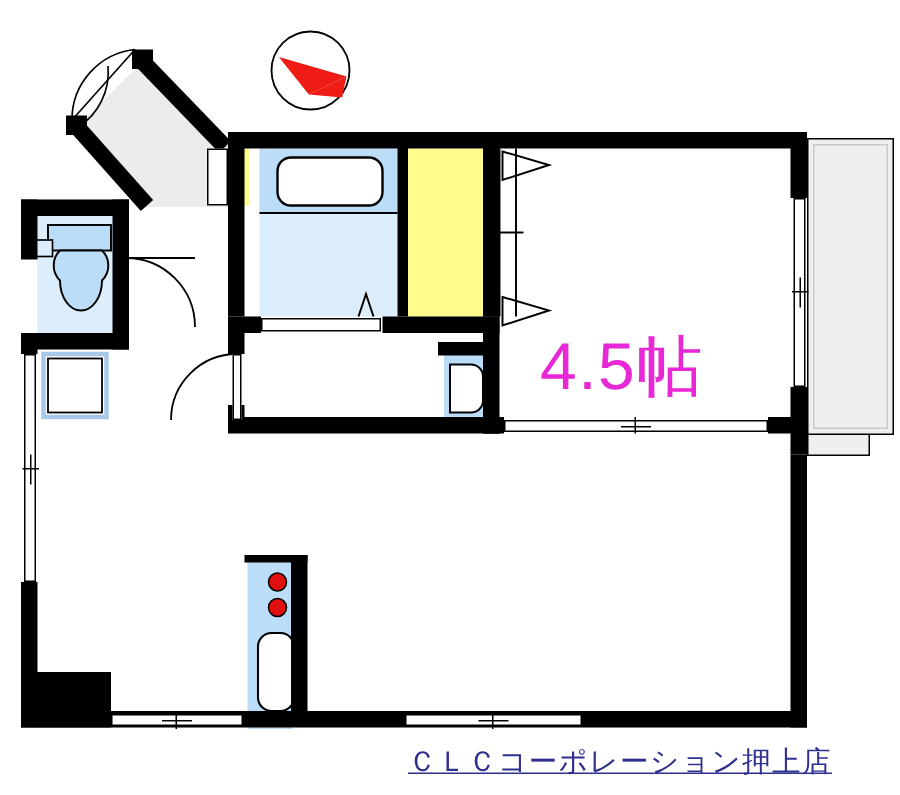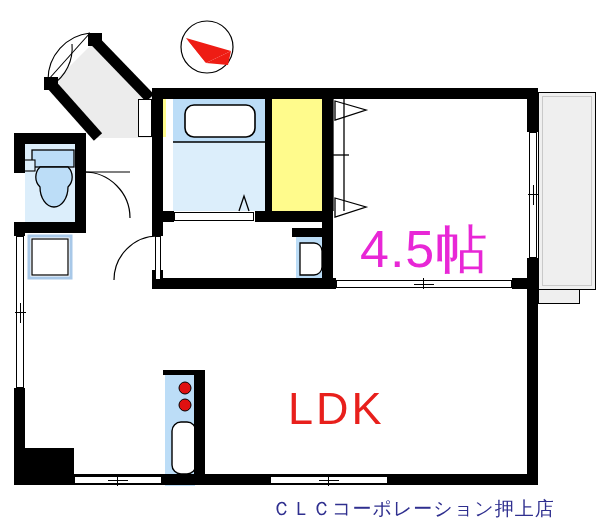--- a/index.html
+++ b/index.html
@@ -8,25 +8,25 @@
   #plan{position:relative;width:600px;height:530px;background:#ffffff;}
   .wall{position:absolute;background:#000000;}
   .fill{position:absolute;}
   .line{position:absolute;background:#000000;}
   .thin{position:absolute;border:1px solid #000;box-sizing:border-box;}
   svg.ov{position:absolute;left:0;top:0;width:600px;height:530px;overflow:visible;
          pointer-events:none;}
   .lbl{position:absolute;white-space:pre;line-height:1.02;}
   #roomLabelYoushitsu{left:360px;top:143px;color:#e827d6;font-size:40px;font-weight:400;
         letter-spacing:1px;text-align:center;}
-  #roomLabelYoushitsu .sz{font-size:52px;display:block;margin-top:-2px;}
+  #roomLabelYoushitsu .sz{font-size:44px;display:block;margin-top:-2px;}
   #roomLabelLDK{left:226px;top:340px;color:#e8201c;font-size:45px;font-weight:400;
         letter-spacing:3px;text-align:center;}
   #roomLabelLDK .sz{font-size:45px;display:block;margin-top:-4px;letter-spacing:1px;}
-  #footer{left:272px;top:499px;color:#2f2f8f;font-size:19px;letter-spacing:1px;}
+  #footer{left:272px;top:499px;color:#2f2f8f;font-size:19px;letter-spacing:1px;text-decoration:underline;}
 </style>
 </head>
 <body>
 
 <div id="plan">
 
   <div class="fill" style="left:0;top:0;width:0;height:0;"></div>
 
   <div class="fill" style="left:538px;top:92px;width:58px;height:198px;background:#efefef;"></div>
   <div class="fill" style="left:538px;top:290px;width:42px;height:13px;background:#efefef;"></div>
@@ -177,18 +177,17 @@
 
   <div class="thin" style="left:155px;top:236px;width:6px;height:44px;border:1px solid #000;background:#fff;"></div>
 
   <div class="thin" style="left:174px;top:212px;width:80px;height:9px;border:1px solid #000;background:#fff;"></div>
 
   <div class="lbl" id="roomLabelYoushitsu">
     <span class="sz">4.5帖</span>
   </div>
 
   <div class="lbl" id="roomLabelLDK">
-    <span>LDK</span>
   </div>
 
   <div class="lbl" id="footer">ＣＬＣコーポレーション押上店</div>
 
 </div>
 
 </body></html>

